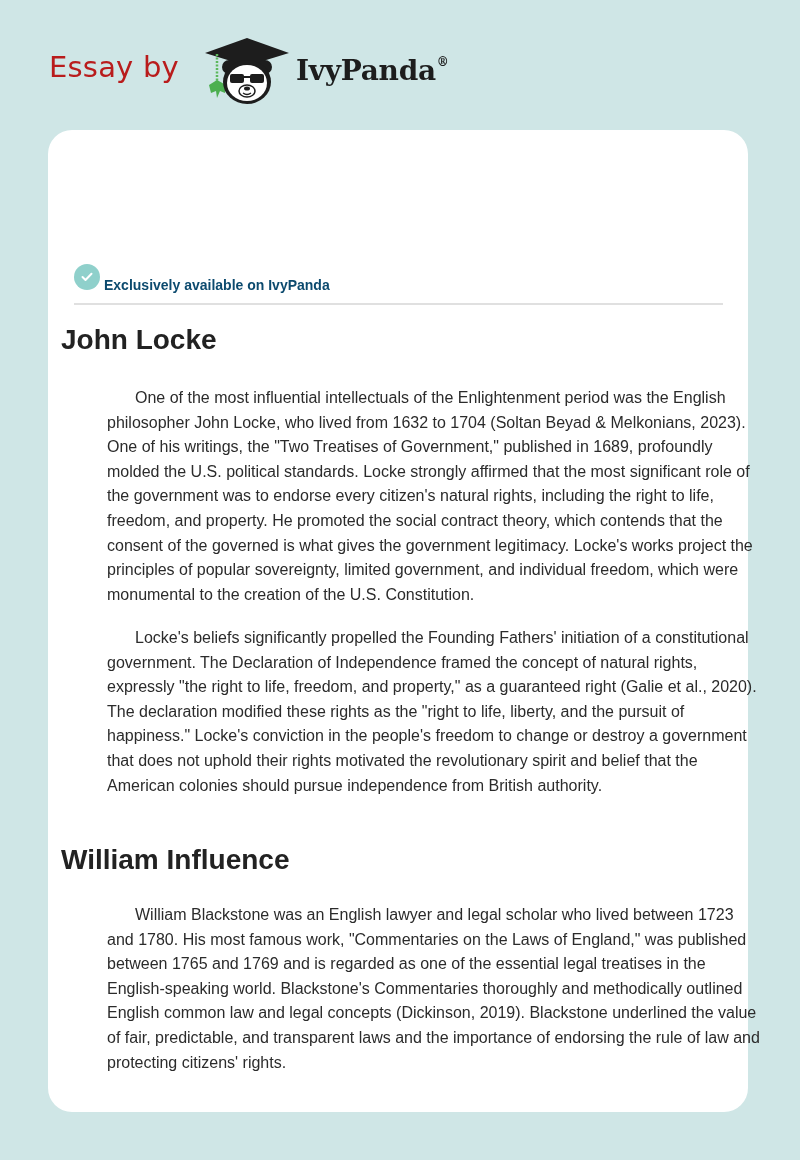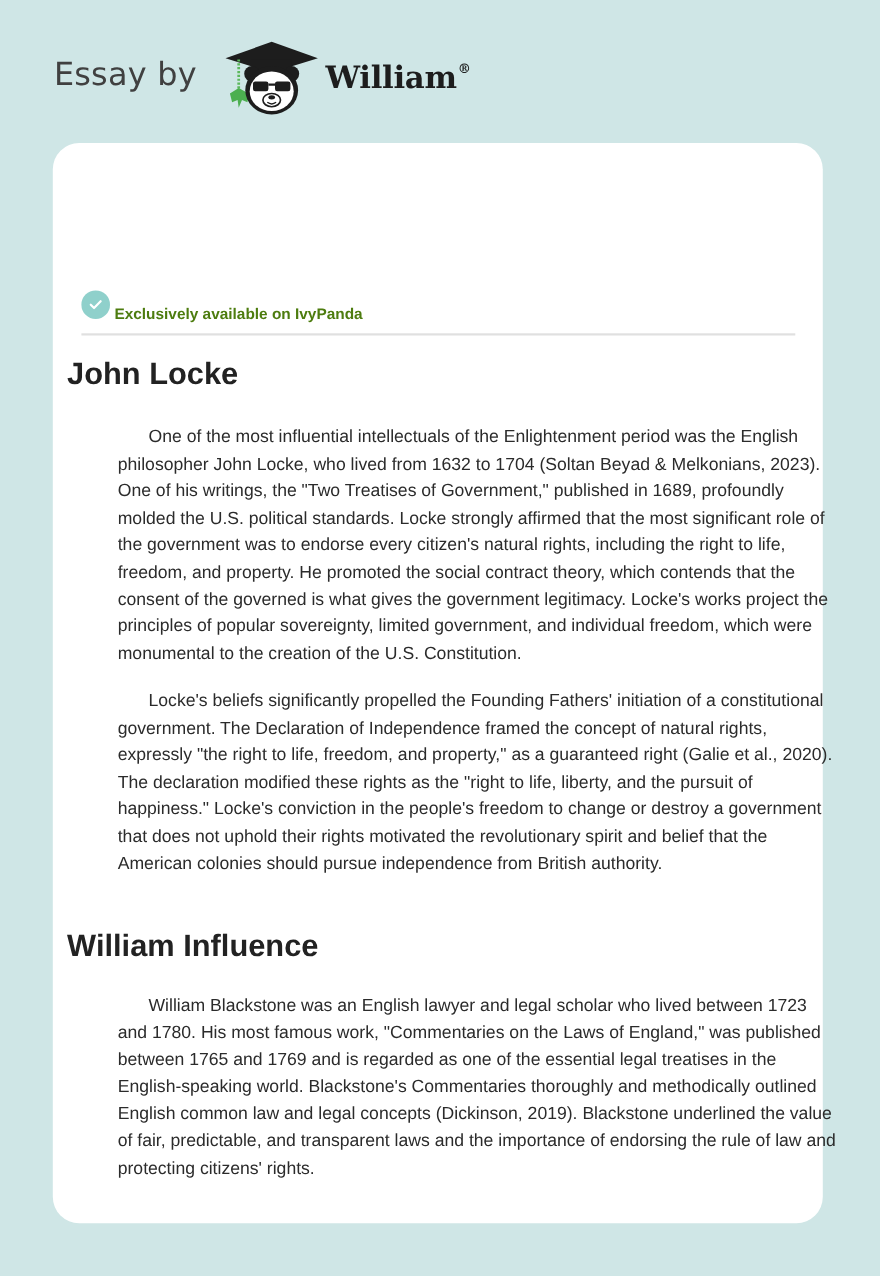--- a/index.html
+++ b/index.html
@@ -14,21 +14,21 @@
     .header {
       position: absolute;
       left: 0; top: 0;
       width: 800px; height: 120px;
     }
     .essay-by {
       position: absolute;
       left: 49px; top: 50px;
       font-family: "DejaVu Sans", sans-serif;
       font-size: 29px;
-      color: #404040;
+      color: #b91c1c;
       letter-spacing: 0.2px;
     }
     .logo-mark {
       position: absolute;
       left: 203px; top: 36px;
       width: 88px; height: 72px;
     }
     .brand {
       position: absolute;
       left: 296px; top: 54px;
@@ -66,21 +66,21 @@
     .check-circle {
       width: 26px; height: 26px;
       border-radius: 50%;
       background: #8fd0cb;
       display: flex; align-items: center; justify-content: center;
       margin-right: 4px;
     }
     .exclusive-label {
       font-size: 14px;
       font-weight: bold;
-      color: #4d7c0f;
+      color: #0c4a6e;
       margin-top: 16px;
     }
     .divider {
       position: absolute;
       left: 26px; top: 173px;
       width: 649px; height: 2px;
       background: #e0e0e0;
     }
     .h2 {
       position: absolute;
@@ -124,21 +124,21 @@
 
     <rect x="27" y="38" width="14" height="9" rx="2" fill="#1d1d1d"></rect>
     <rect x="47" y="38" width="14" height="9" rx="2" fill="#1d1d1d"></rect>
     <line x1="41" y1="41" x2="47" y2="41" stroke="#1d1d1d" stroke-width="2"></line>
 
     <ellipse cx="44" cy="55" rx="8" ry="6" fill="#ffffff" stroke="#1d1d1d" stroke-width="1.5"></ellipse>
     <ellipse cx="44" cy="52.5" rx="3" ry="2" fill="#1d1d1d"></ellipse>
     <path d="M40,57 Q44,60 48,57" stroke="#1d1d1d" stroke-width="1.3" fill="none"></path>
   </svg>
 
-  <span class="brand"><span>William</span><sup>®</sup></span>
+  <span class="brand"><span>IvyPanda</span><sup>®</sup></span>
 </div>
 
 <div class="card">
 
   <div class="exclusive">
     <span class="check-circle">
       <svg width="12" height="10" viewBox="0 0 12 10">
         <path d="M1.5,5 L4.5,8 L10.5,1.8" stroke="#ffffff" stroke-width="2" fill="none" stroke-linecap="round" stroke-linejoin="round"></path>
       </svg>
     </span>

